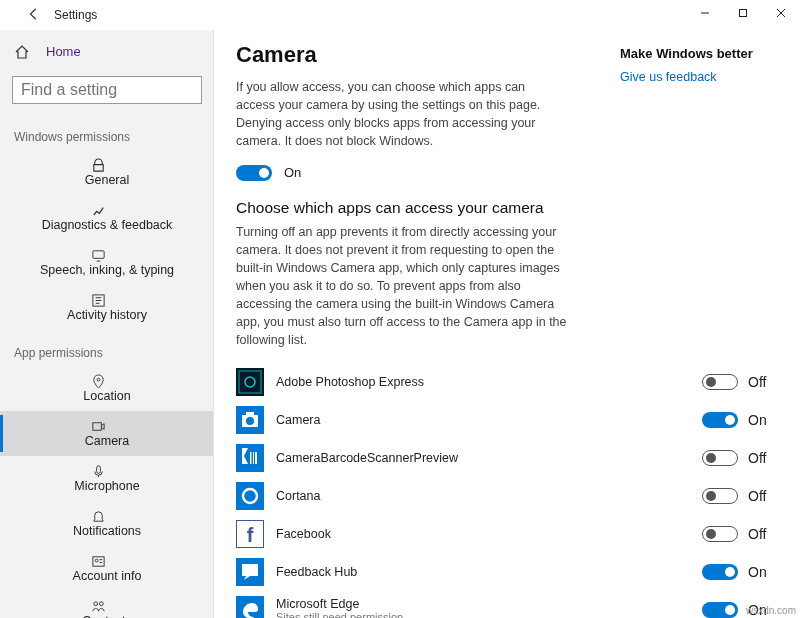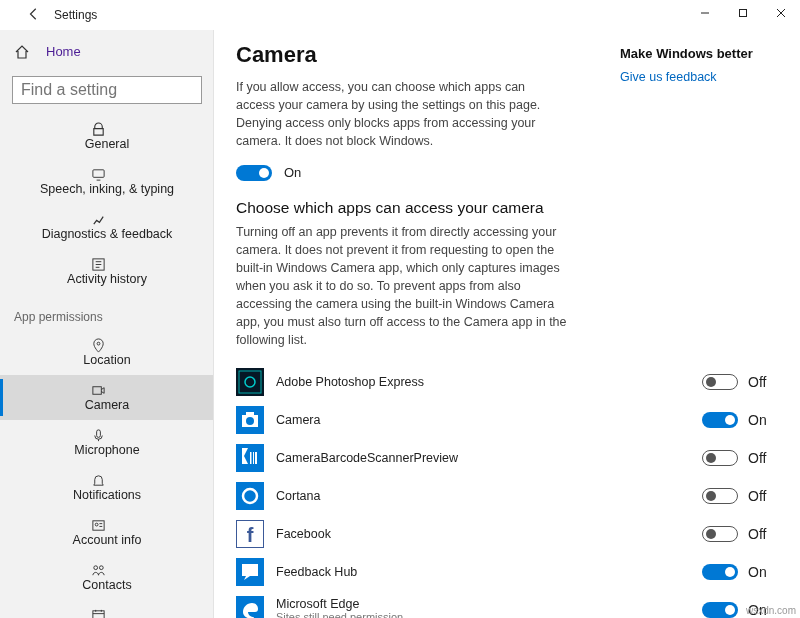--- a/index.html
+++ b/index.html
@@ -83,45 +83,46 @@
         </span>
       <span>Home</span>
     </div>
     <div class="searchbox">
       <input placeholder="Find a setting" style="">
       <span class="sic"><svg viewBox="0 0 16 16" width="13" height="13">
             <circle cx="6.5" cy="6.5" r="4.5" stroke="#555" fill="none"></circle>
             <line x1="10" y1="10" x2="14" y2="14" stroke="#555"></line>
           </svg></span>
     </div>
+    <div class="group-hdr">Windows permissions</div>
     <div id="group1">
         <div class="nav-item">
           <span class="ic">
             <svg viewBox="0 0 16 16" width="15" height="15">
               <path d="M4 7V5a4 4 0 018 0v2M3 7h10v7H3z" stroke="#333" fill="none" stroke-width="1.2"></path>
             </svg>
           </span>
           <span>General</span>
+        </div>
+        <div class="nav-item">
+          <span class="ic">
+            <svg viewBox="0 0 16 16" width="15" height="15">
+              <path d="M3 13l3-4 3 2 4-6" stroke="#333" fill="none" stroke-width="1.3"></path>
+            </svg>
+          </span>
+          <span>Diagnostics &amp; feedback</span>
         </div>
         <div class="nav-item">
           <span class="ic">
             <svg viewBox="0 0 16 16" width="15" height="15">
               <rect x="2" y="3" width="12" height="8" rx="1" stroke="#333" fill="none"></rect>
               <path d="M6 14h4" stroke="#333"></path>
             </svg>
           </span>
           <span>Speech, inking, &amp; typing</span>
-        </div>
-        <div class="nav-item">
-          <span class="ic">
-            <svg viewBox="0 0 16 16" width="15" height="15">
-              <path d="M3 13l3-4 3 2 4-6" stroke="#333" fill="none" stroke-width="1.3"></path>
-            </svg>
-          </span>
-          <span>Diagnostics &amp; feedback</span>
         </div>
         <div class="nav-item">
           <span class="ic">
             <svg viewBox="0 0 16 16" width="15" height="15">
               <rect x="2" y="2" width="12" height="12" stroke="#333" fill="none"></rect>
               <path d="M5 5h6M5 8h6M5 11h4" stroke="#333"></path>
             </svg>
           </span>
           <span>Activity history</span>
         </div>

